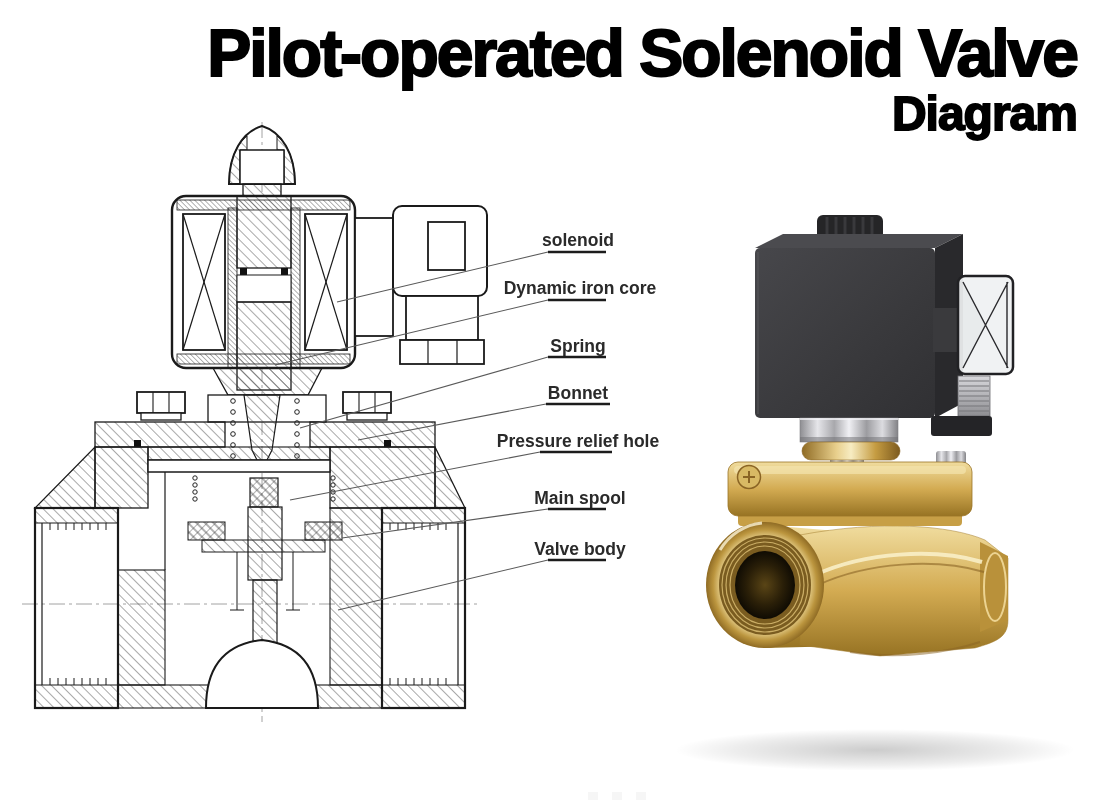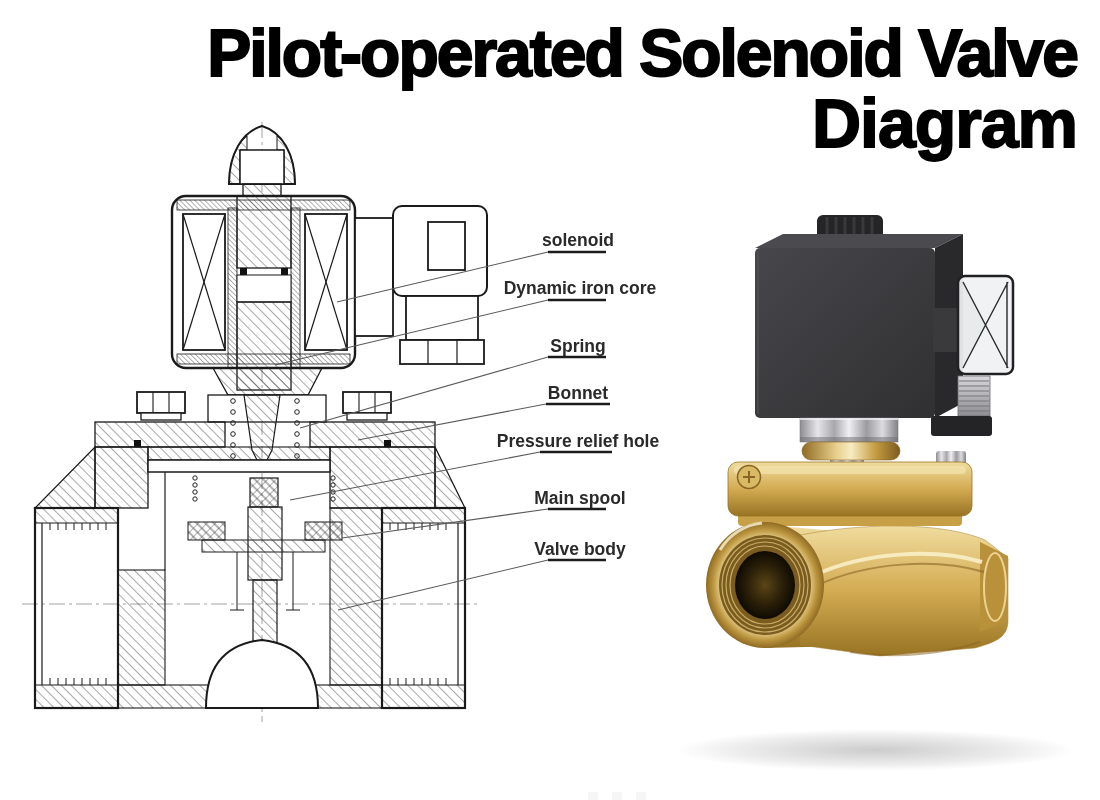--- a/index.html
+++ b/index.html
@@ -11,21 +11,21 @@
   .title-block{
     position:absolute;top:22px;left:0;width:1064px;
     text-align:right;color:#000;padding-left:13px;
   }
   .title-block h1{
     margin:0;font-size:66px;font-weight:bold;letter-spacing:-2px;
     line-height:0.95;white-space:nowrap;
     -webkit-text-stroke:2px #000;
   }
   .title-block .subtitle{
-    margin:6px 0 0 0;font-size:68px;font-weight:bold;letter-spacing:-1px;
+    margin:6px 0 0 0;font-size:48px;font-weight:bold;letter-spacing:-1px;
     line-height:0.95;
     -webkit-text-stroke:1.8px #000;
   }
   #diagram-svg{position:absolute;left:0;top:110px;}
   #photo-svg{position:absolute;left:650px;top:190px;}
   .lbl{
     font-family:"Liberation Sans", sans-serif;
     font-size:17.5px;font-weight:bold;fill:#2a2a2a;
   }
   .leader{stroke:#5a5a5a;stroke-width:1.1;fill:none;}

